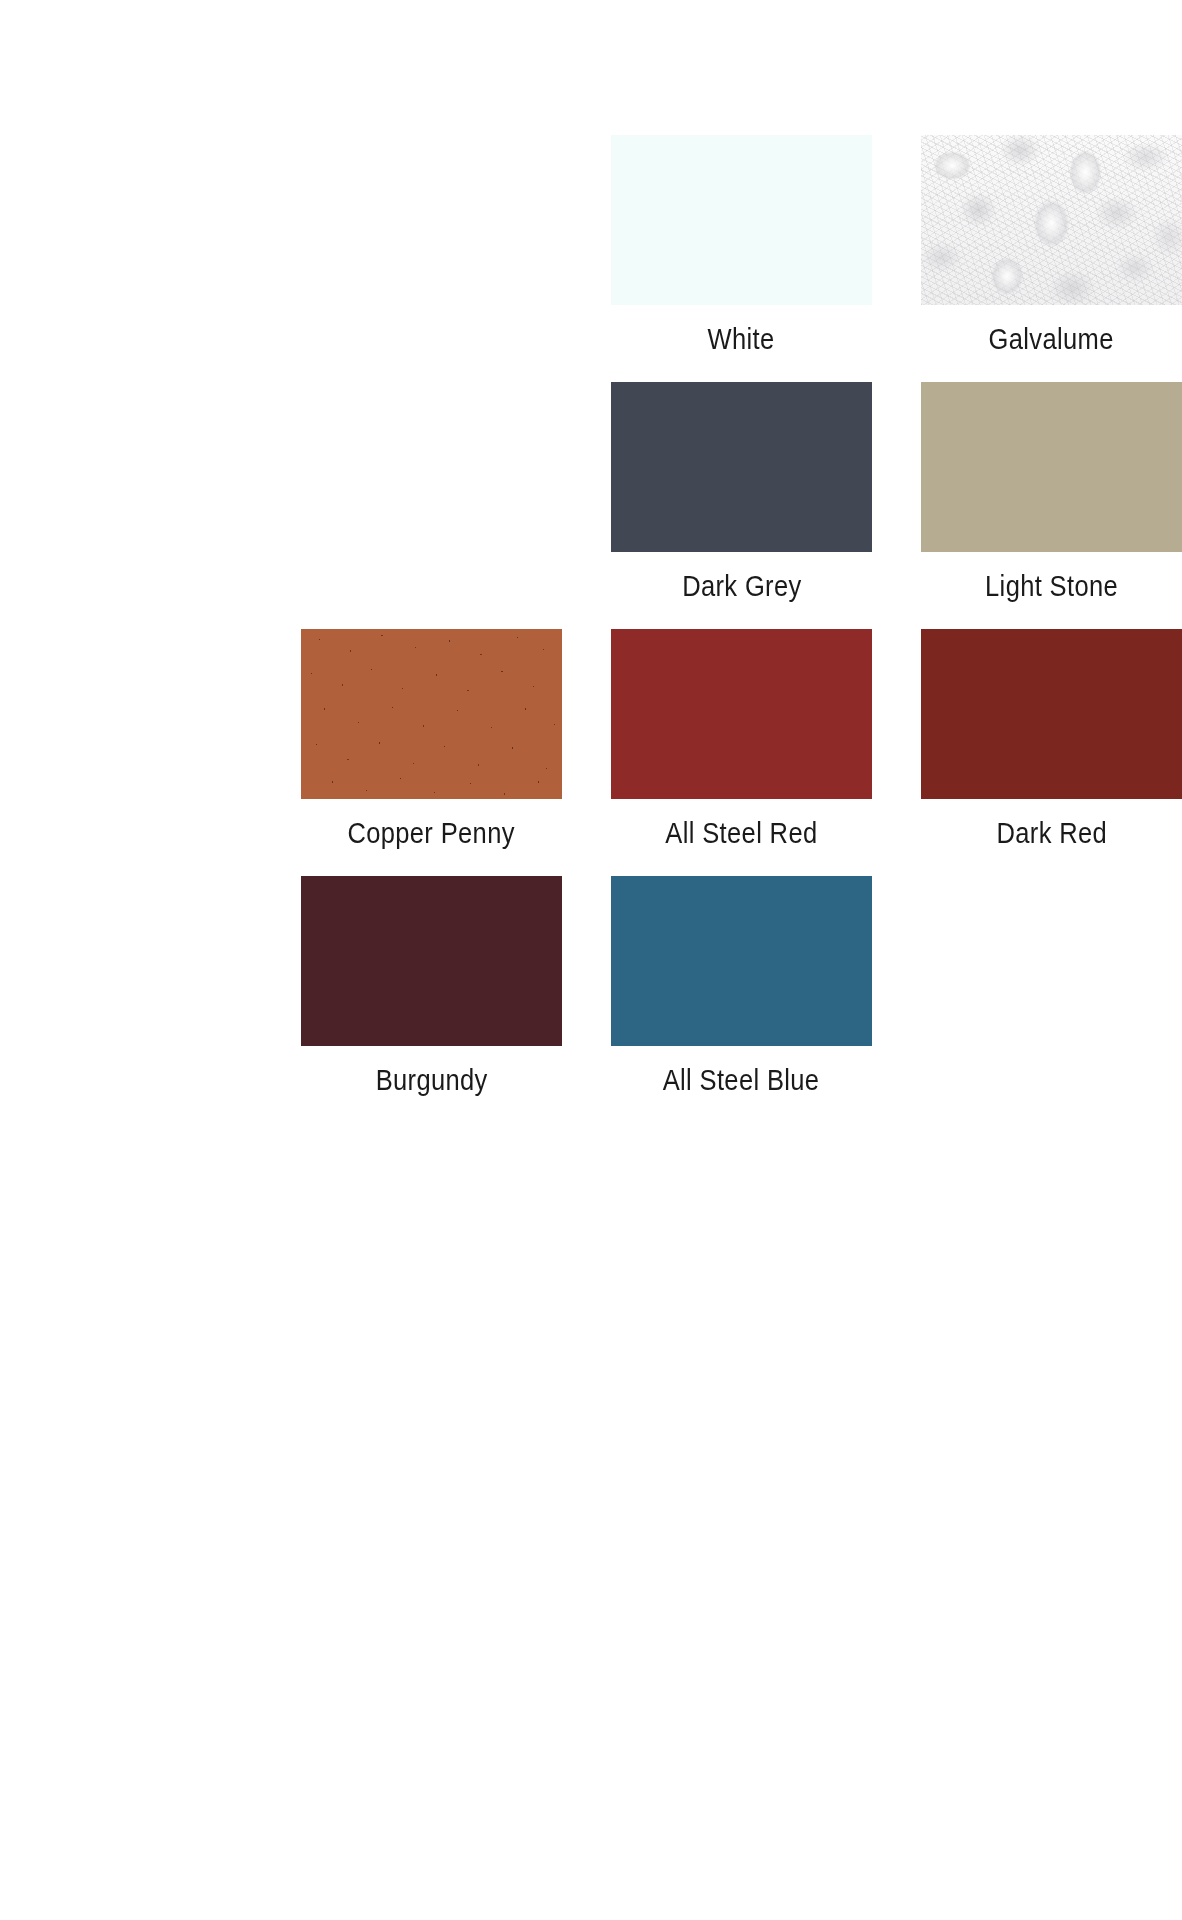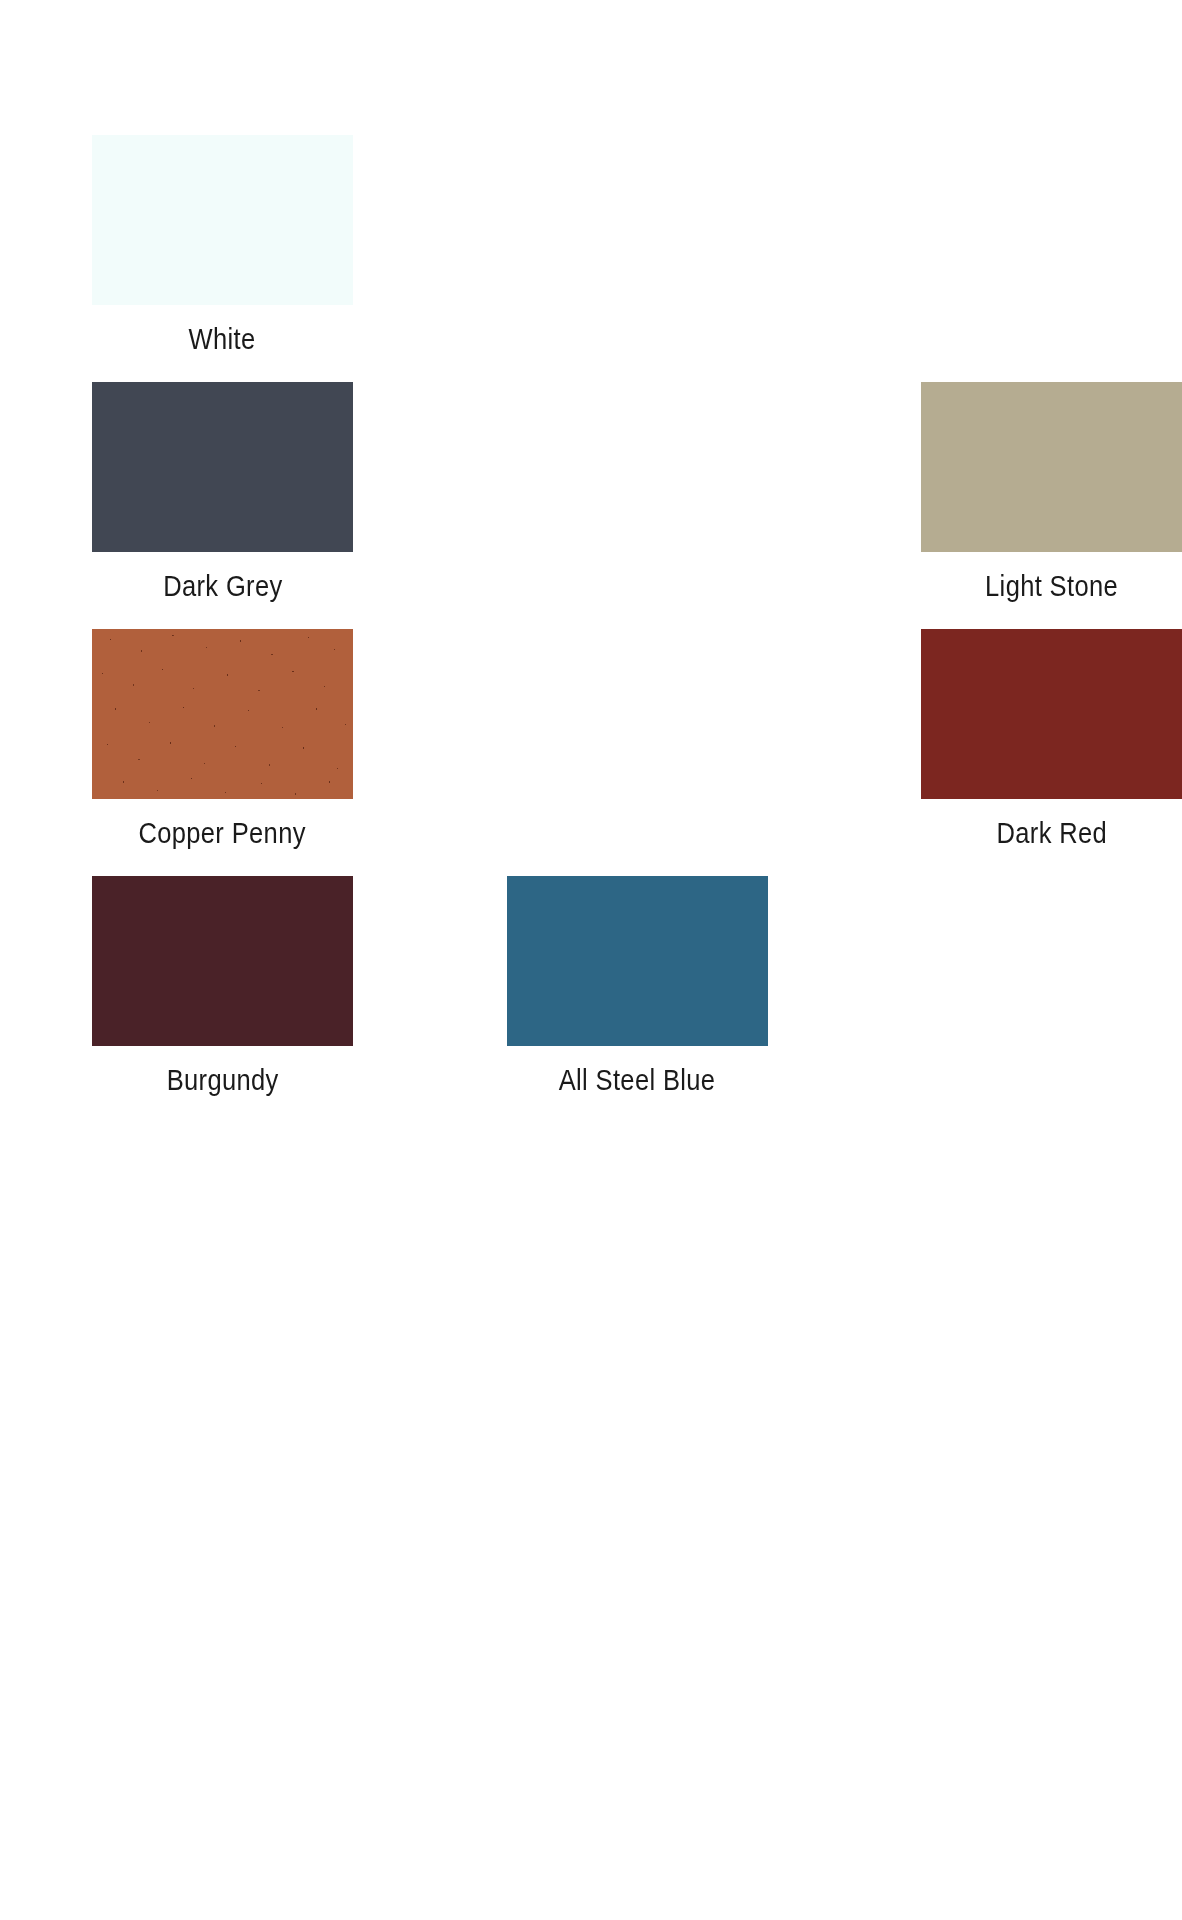--- a/index.html
+++ b/index.html
@@ -18,24 +18,24 @@
   #swatch-grid {
     position: relative;
     width: 1182px;
     height: 1920px;
     box-sizing: border-box;
     padding: 135px 0 0 0;
   }
 
   .swatch-row {
     display: flex;
-    justify-content: space-between;
+    justify-content: flex-end;
     align-items: flex-start;
     margin: 0 0 26px 0;
-    padding-left: 92px;
+    padding-left: 72px;
   }
 
   .swatch-cell {
     width: 261px;
     margin-right: 49px;
     display: flex;
     flex-direction: column;
     align-items: center;
   }
   .swatch-cell:last-child { margin-right: 0; }
@@ -136,35 +136,43 @@
 </style>
 </head>
 <body>
 
 <div id="swatch-grid">
     <div class="swatch-row">
       <div class="swatch-cell">
         <div class="swatch-chip" title="White" style="background-color: rgb(242, 252, 251);"></div>
         <div class="swatch-label">White</div>
       </div>
+      <div class="swatch-cell">
+        <div class="swatch-chip tex-galvalume" title="Galvalume"></div>
+        <div class="swatch-label">Galvalume</div>
+      </div>
     </div>
     <div class="swatch-row">
       <div class="swatch-cell">
         <div class="swatch-chip" title="Dark Grey" style="background-color: rgb(65, 71, 83);"></div>
         <div class="swatch-label">Dark Grey</div>
       </div>
       <div class="swatch-cell">
         <div class="swatch-chip" title="Light Stone" style="background-color: rgb(181, 172, 145);"></div>
         <div class="swatch-label">Light Stone</div>
       </div>
     </div>
     <div class="swatch-row">
       <div class="swatch-cell">
         <div class="swatch-chip tex-speckle" title="Copper Penny" style="background-color: rgb(177, 96, 60);"></div>
         <div class="swatch-label">Copper Penny</div>
+      </div>
+      <div class="swatch-cell">
+        <div class="swatch-chip" title="All Steel Red" style="background-color: rgb(142, 43, 40);"></div>
+        <div class="swatch-label">All Steel Red</div>
       </div>
       <div class="swatch-cell">
         <div class="swatch-chip" title="Dark Red" style="background-color: rgb(124, 38, 32);"></div>
         <div class="swatch-label">Dark Red</div>
       </div>
     </div>
     <div class="swatch-row">
       <div class="swatch-cell">
         <div class="swatch-chip" title="Burgundy" style="background-color: rgb(74, 34, 40);"></div>
         <div class="swatch-label">Burgundy</div>

